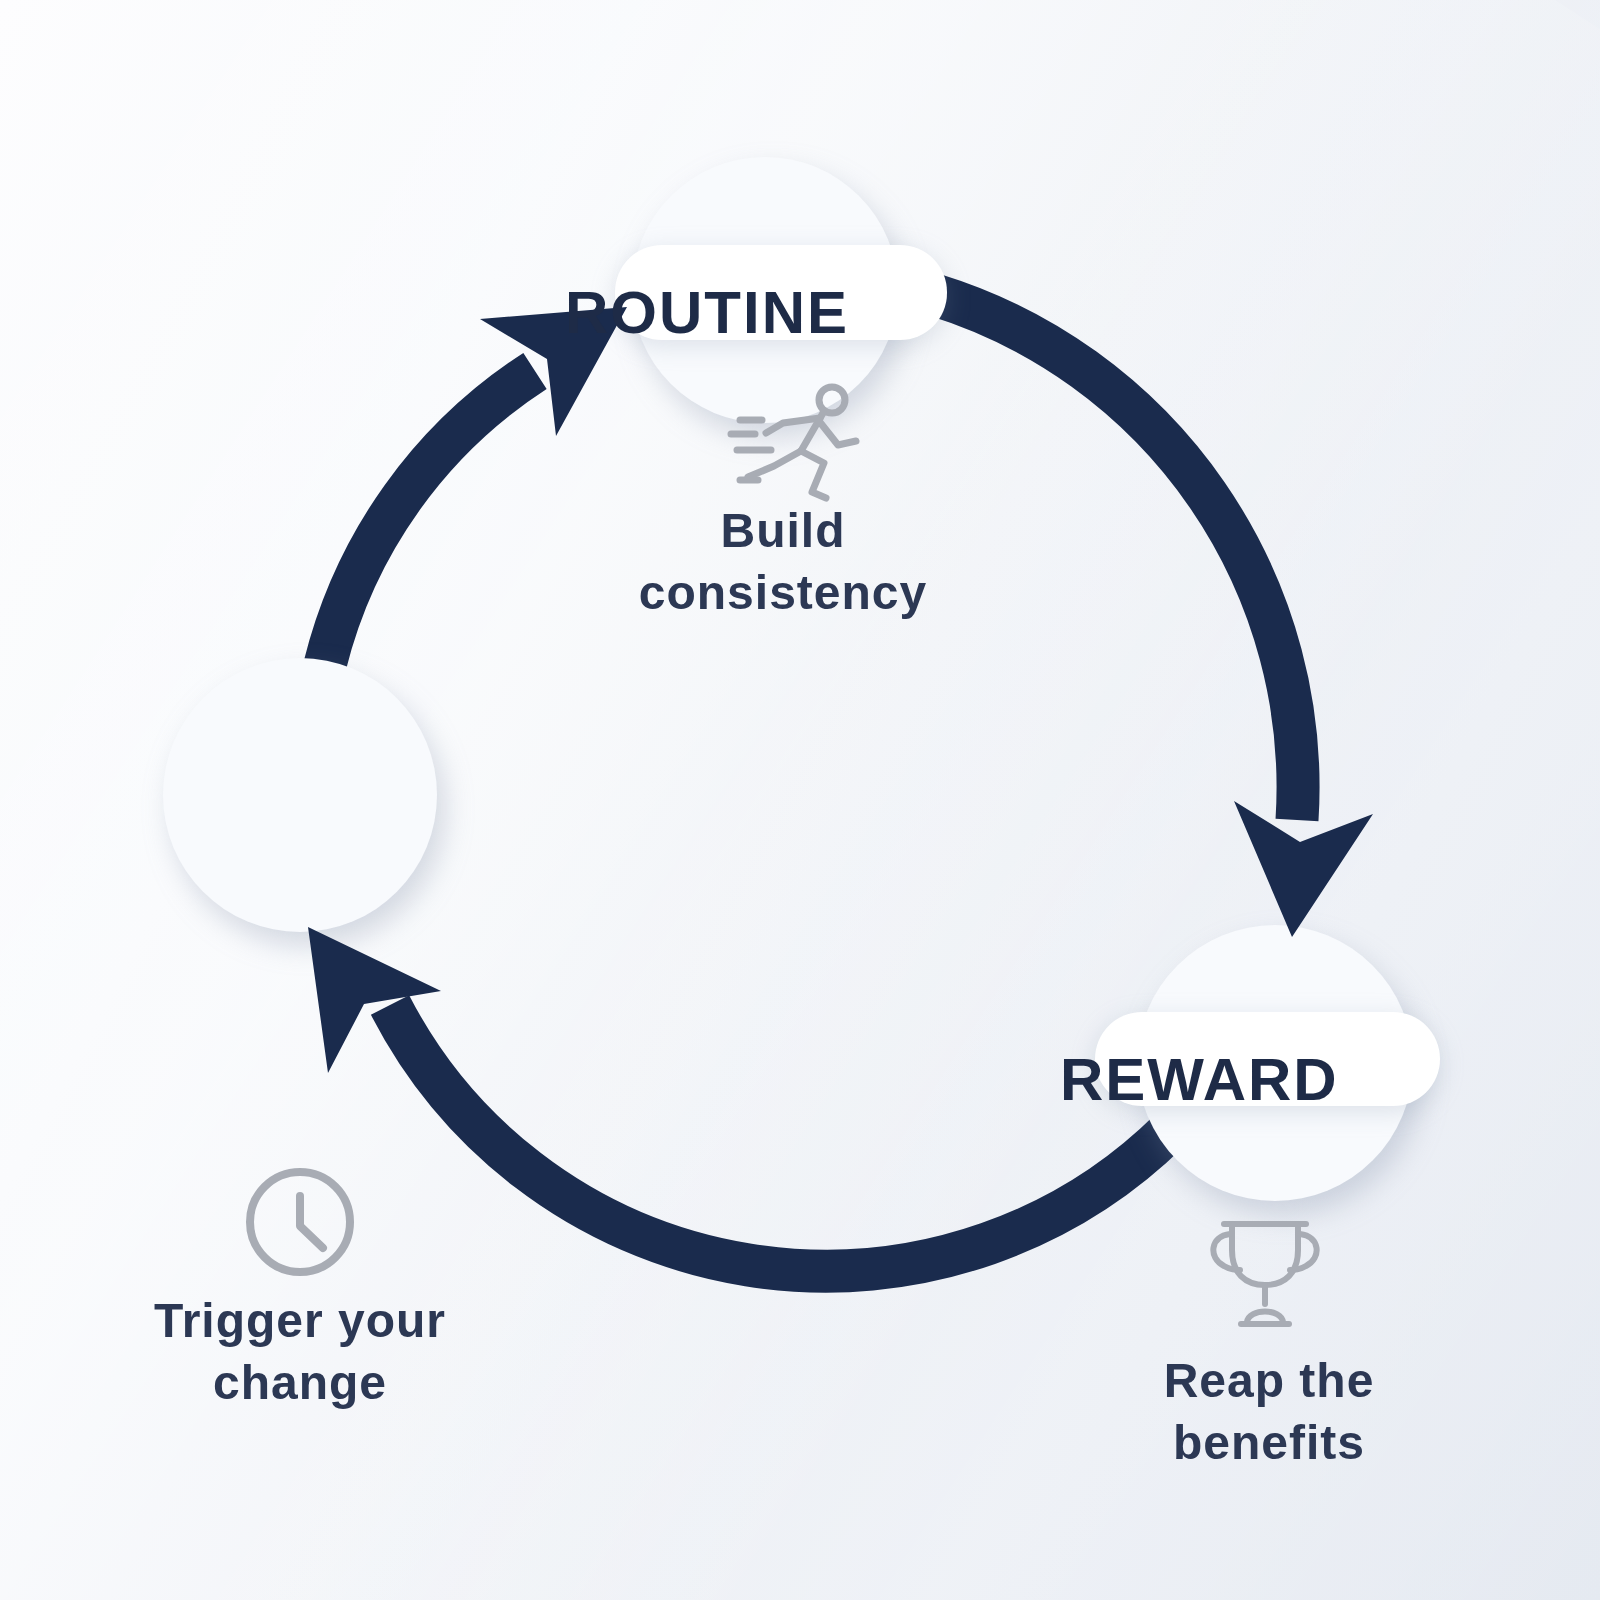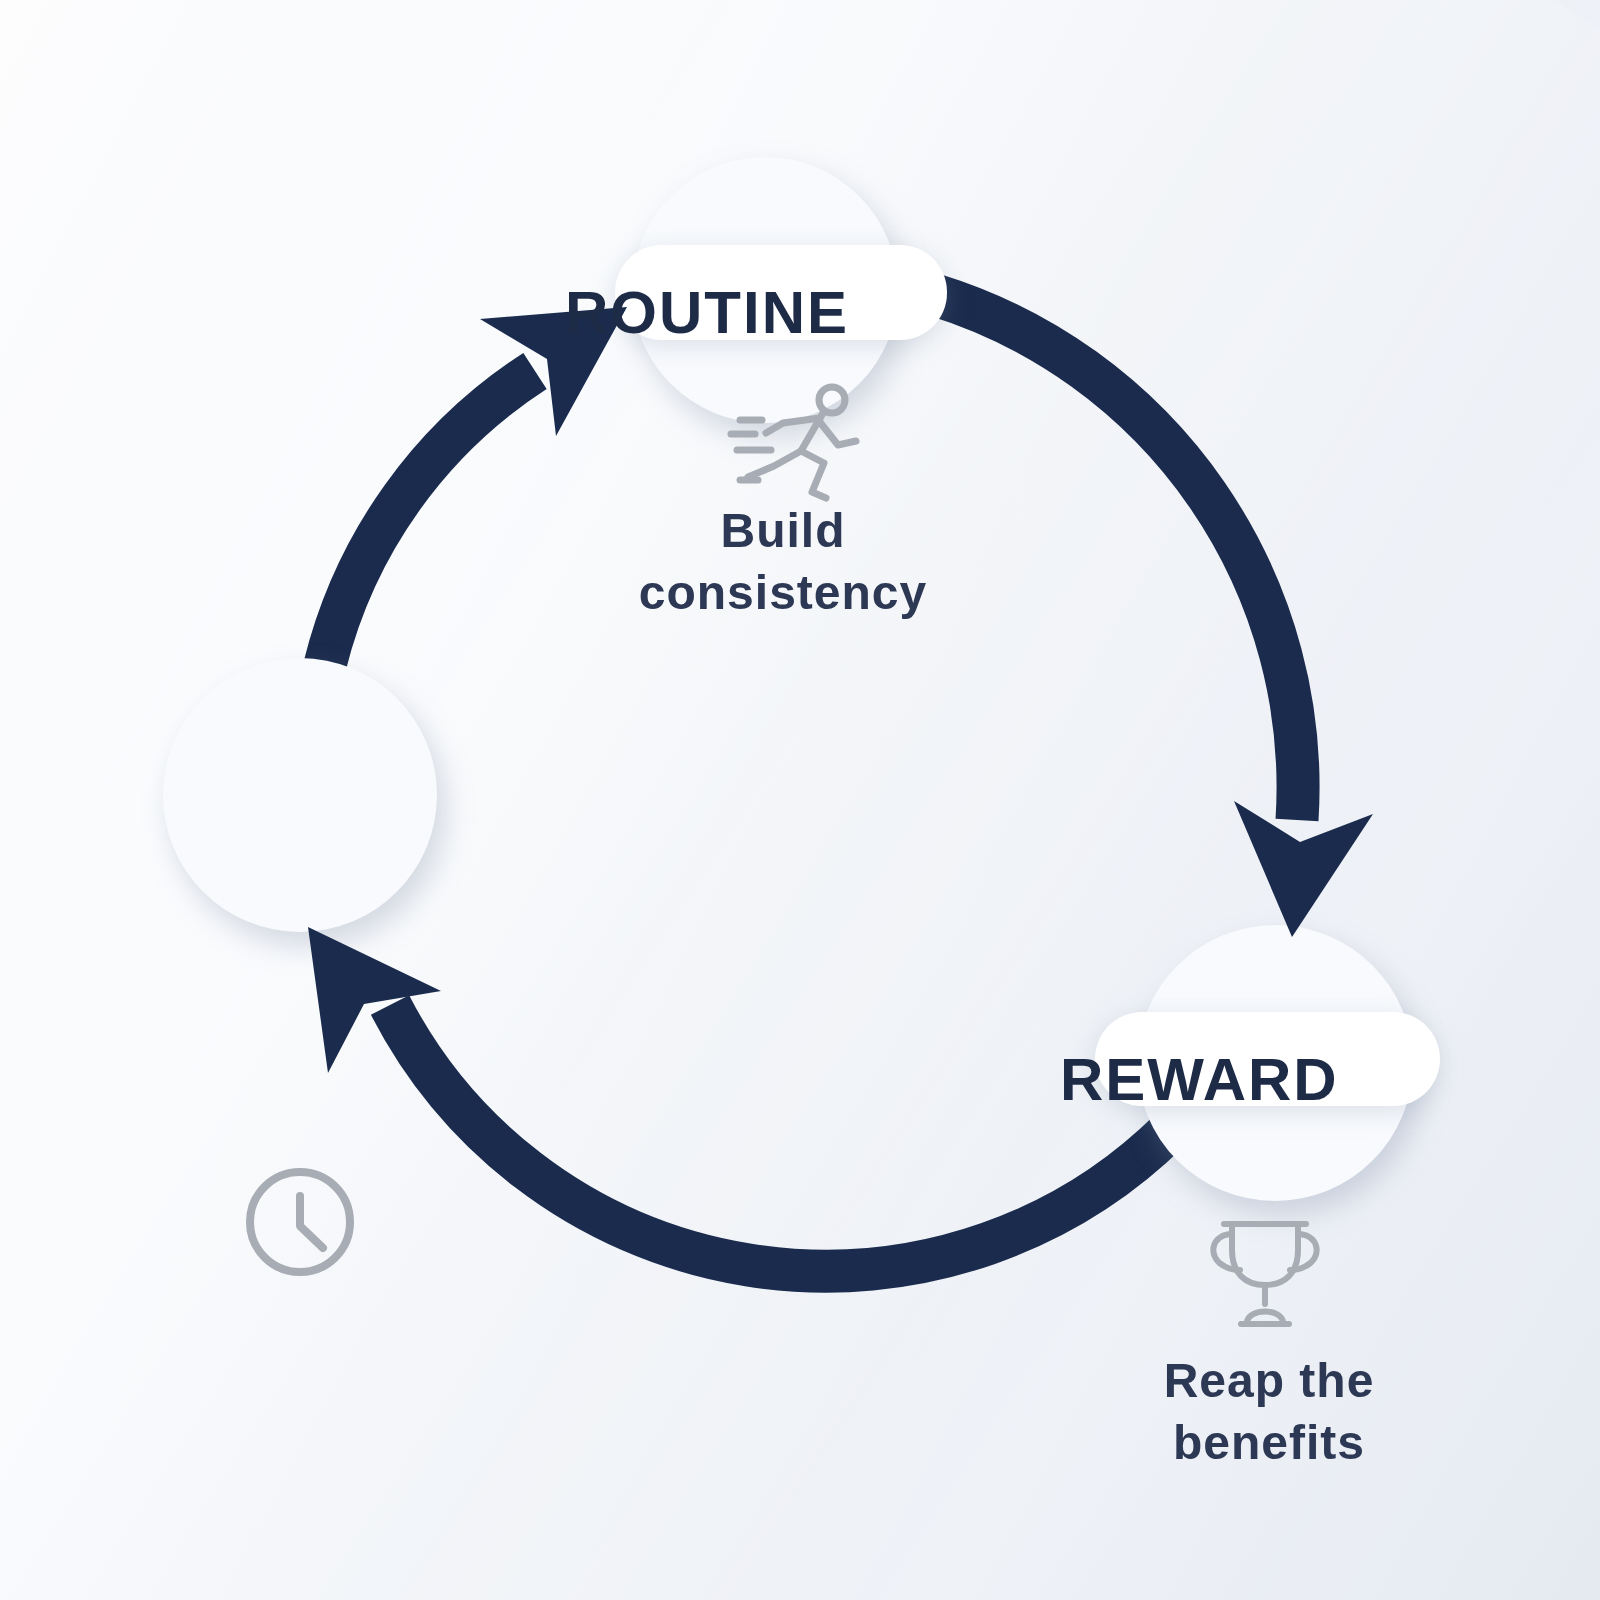--- a/index.html
+++ b/index.html
@@ -110,14 +110,15 @@
       <path d="M 1247 1322 C 1249 1308 1281 1308 1283 1322"></path>
       <path d="M 1241 1324 H 1289"></path>
     </g>
   </svg>
 
   <div class="node-label lbl-routine">ROUTINE</div>
   <div class="node-label lbl-reward">REWARD</div>
 
   <div class="caption cap-routine">Build consistency</div>
   <div class="caption cap-reward">Reap the benefits</div>
+  <div class="caption cap-cue">Trigger your change</div>
 
 </div>
 
 </body></html>

